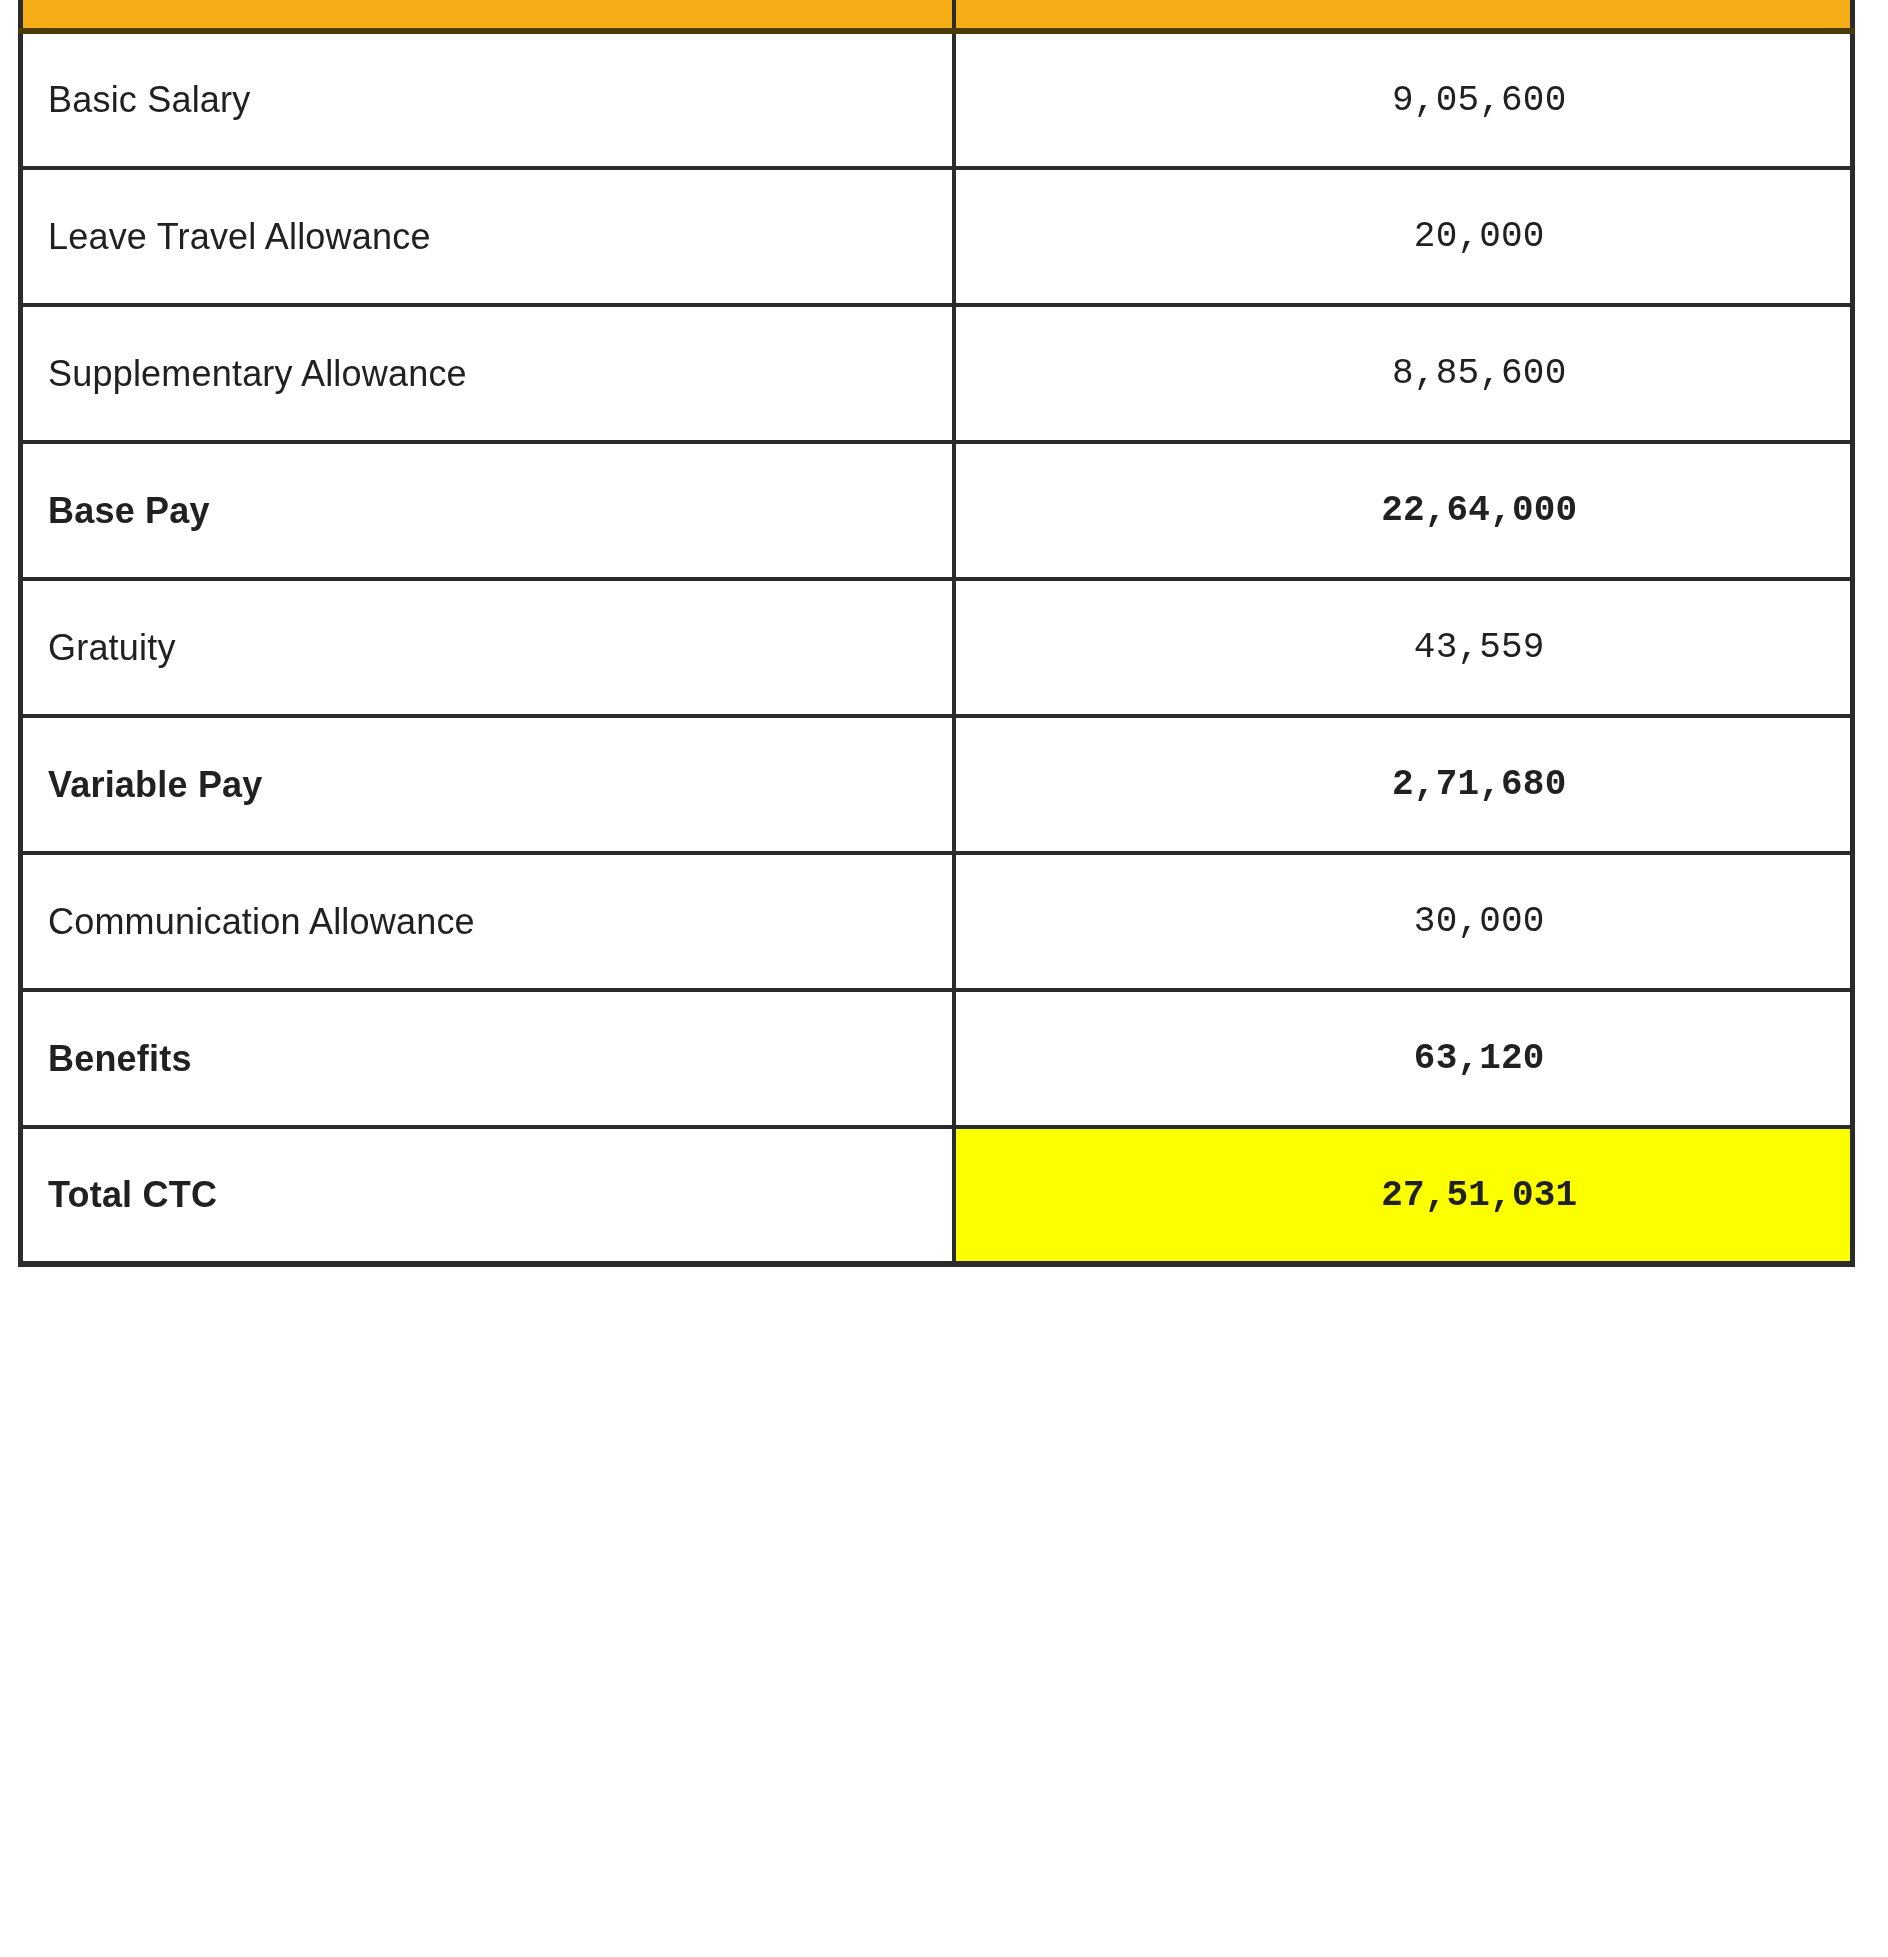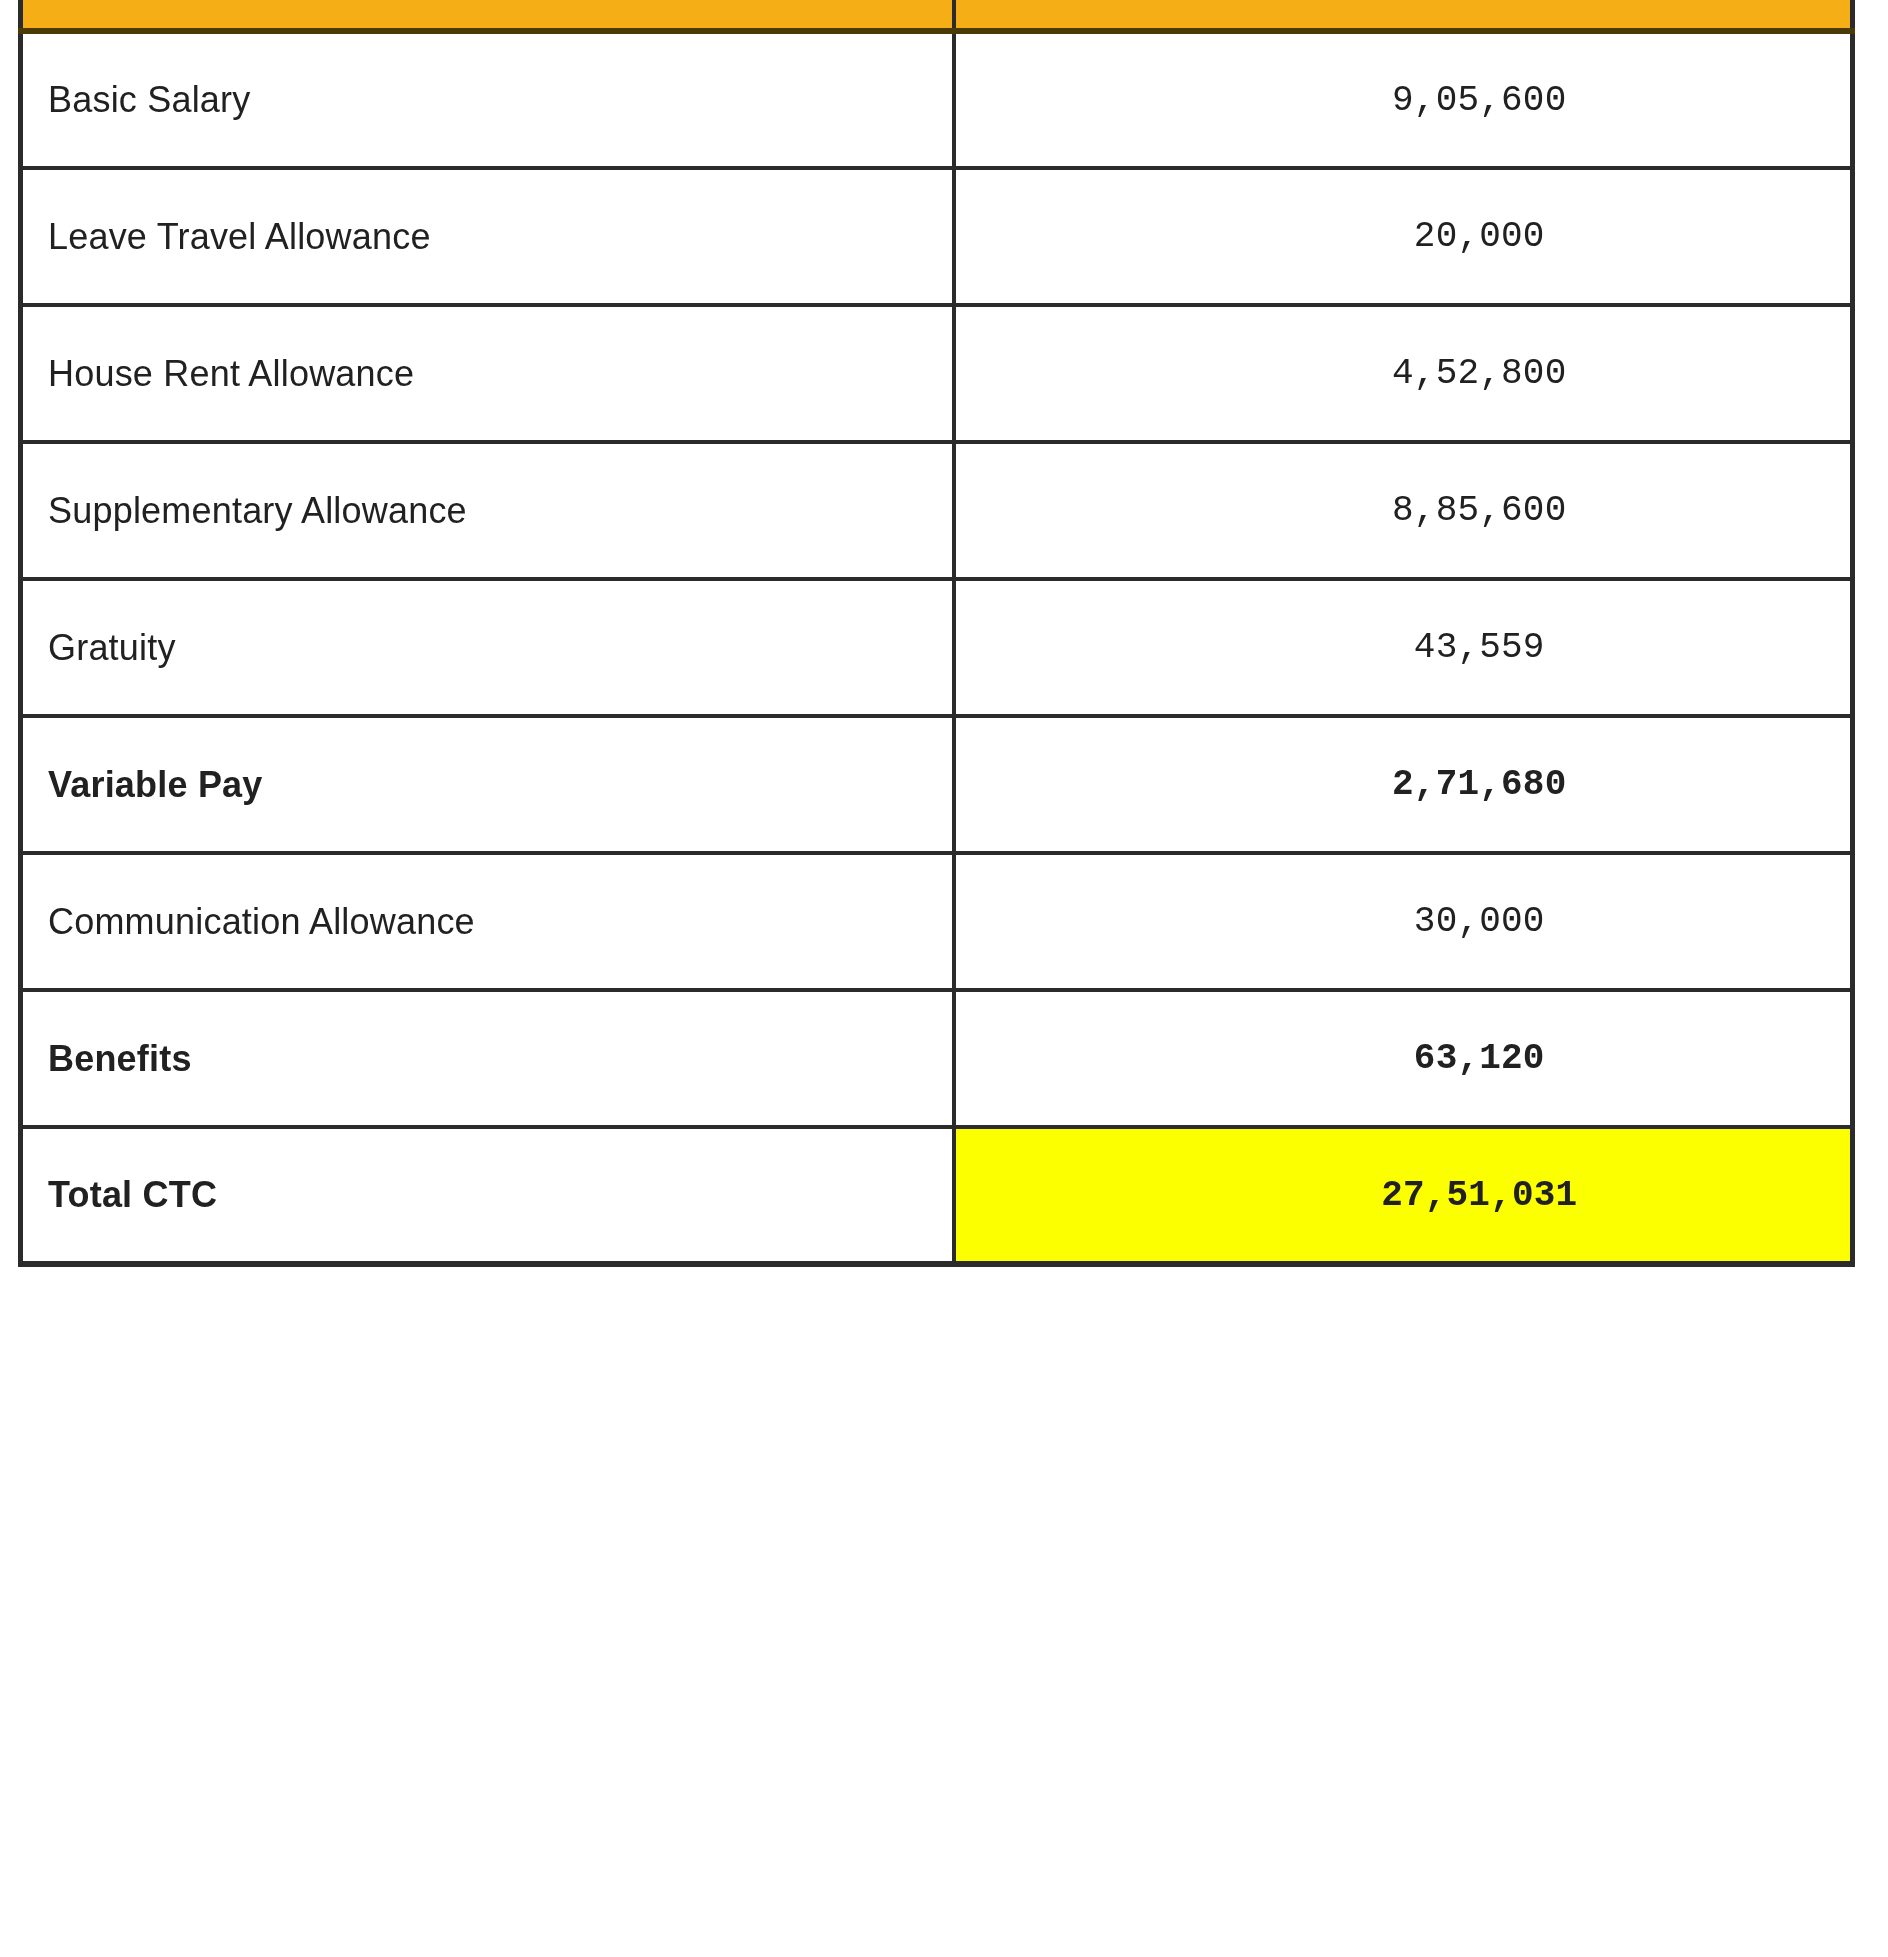--- a/index.html
+++ b/index.html
@@ -75,26 +75,26 @@
     <tbody>
       <tr>
         <td class="label">Basic Salary</td>
         <td class="value">9,05,600</td>
       </tr>
       <tr>
         <td class="label">Leave Travel Allowance</td>
         <td class="value">20,000</td>
       </tr>
       <tr>
-        <td class="label">House Rent Allowance</td>
-        <td class="value">4,52,800</td>
-      </tr>
-      <tr>
         <td class="label">Supplementary Allowance</td>
         <td class="value">8,85,600</td>
+      </tr>
+      <tr class="bold">
+        <td class="label">Base Pay</td>
+        <td class="value">22,64,000</td>
       </tr>
       <tr>
         <td class="label">Gratuity</td>
         <td class="value">43,559</td>
       </tr>
       <tr class="bold">
         <td class="label">Variable Pay</td>
         <td class="value">2,71,680</td>
       </tr>
       <tr>

